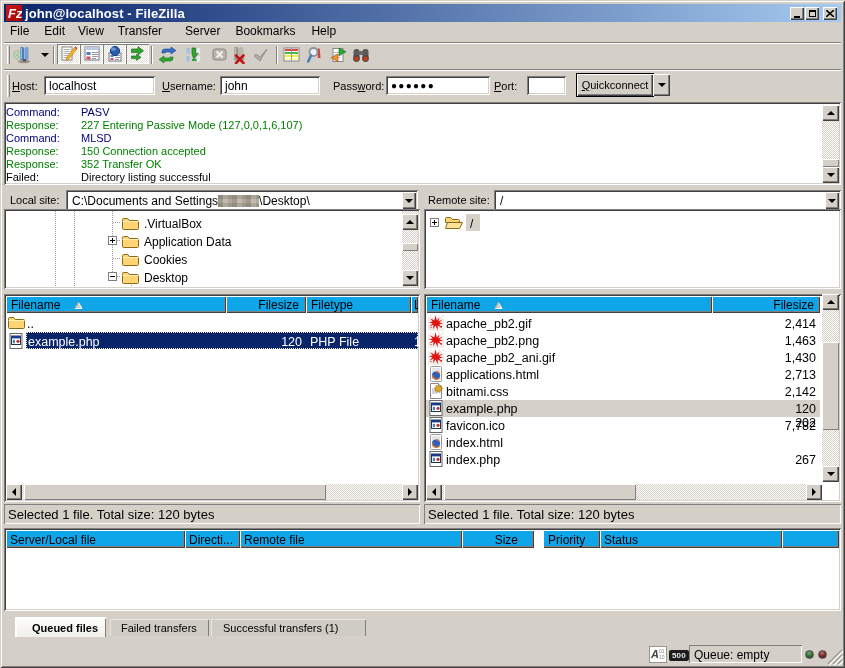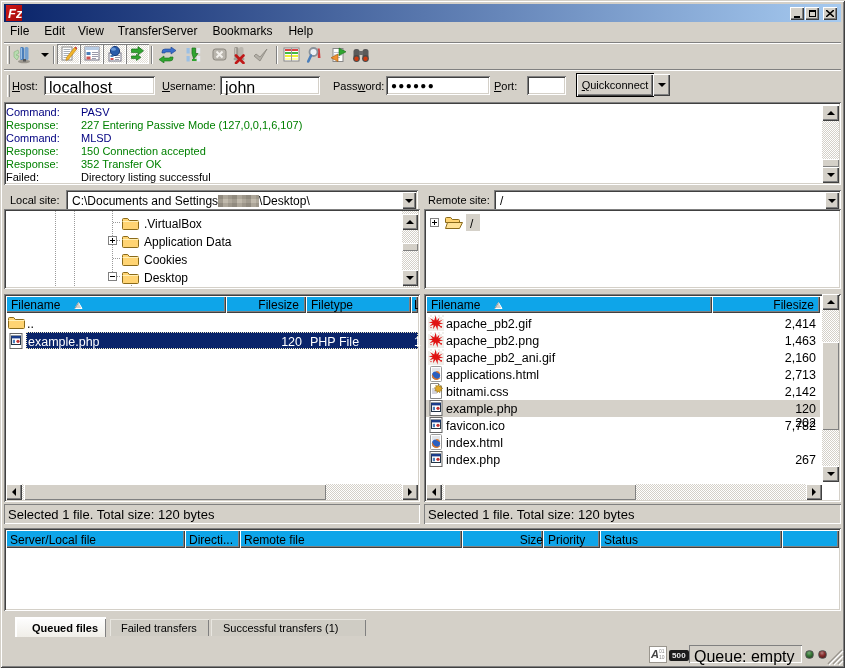--- a/index.html
+++ b/index.html
@@ -1,18 +1,18 @@
 <!DOCTYPE html>
 <html><head>
 <meta charset="utf-8">
 <style>
 *{margin:0;padding:0;box-sizing:border-box}
 html,body{width:845px;height:668px;overflow:hidden}
 body{font-family:"Liberation Sans",sans-serif;font-size:12px;color:#000}
-.f11{font-size:11px}.f115{font-size:16px}.f125{font-size:12.5px}
+.f11{font-size:11px}.f115{font-size:12px}.f125{font-size:12.5px}
 #win{position:relative;width:845px;height:668px;background:#d4d0c8;
   box-shadow:inset 1px 1px 0 #d4d0c8, inset -1px -1px 0 #404040,
              inset 2px 2px 0 #fff, inset -2px -2px 0 #808080;}
 .abs{position:absolute}
 .btn{background:#d4d0c8;box-shadow:inset 1px 1px 0 #fff, inset -1px -1px 0 #404040, inset -2px -2px 0 #808080}
 .btn1{background:#d4d0c8;box-shadow:inset 1px 1px 0 #fff, inset -1px -1px 0 #808080}
 .sunkw{background:#fff;box-shadow:inset 1px 1px 0 #808080, inset -1px -1px 0 #fff, inset 2px 2px 0 #404040, inset -2px -2px 0 #d4d0c8}
 .sunkg{box-shadow:inset 1px 1px 0 #808080, inset -1px -1px 0 #fff}
 .hdr{background:#0ea5e9;box-shadow:inset 1px 1px 0 #fff, inset -1px -1px 0 #404040, inset -2px -2px 0 #808080;overflow:hidden;white-space:nowrap}
 .etch{background:linear-gradient(#808080 50%,#fff 50%)}
@@ -33,35 +33,36 @@
 </head>
 <body>
 <div id="win">
 
 <div class="abs" style="left:4px;top:4px;width:837px;height:18px;background:linear-gradient(90deg,#0a246a,#a6caf0)"></div>
 <div class="abs" style="left:6px;top:5px;width:16px;height:16px;background:linear-gradient(135deg,#d01818,#a00808)" id="fzicon">
   <svg width="16" height="16" viewBox="0 0 16 16">
         <text x="2" y="12.5" font-family="Liberation Sans" font-size="13" font-weight="bold" font-style="italic" fill="#fff">Fz</text>
       </svg>
 </div>
+<div class="abs" style="left:25px;top:6px;color:#fff;font-weight:bold;font-size:13px;letter-spacing:.1px">john@localhost - FileZilla</div>
 
 <div class="abs btn cen" style="left:790px;top:7px;width:14px;height:13px">
       <div style="width:6px;height:2px;background:#000;margin-top:6px"></div>
     </div>
 <div class="abs btn cen" style="left:805px;top:7px;width:14px;height:13px">
       <div style="width:7px;height:7px;border:1px solid #000;border-top-width:2px"></div>
     </div>
 <div class="abs btn cen" style="left:823px;top:7px;width:14px;height:13px">
  <svg width="8" height="7" viewBox="0 0 8 7">
         <path d="M0 0l8 7M8 0l-8 7" stroke="#000" stroke-width="1.6"></path>
       </svg>
 </div>
 
 <div class="abs" style="left:10px;top:24px;height:15px" id="menu">
- <span style="margin-right:15px">File</span><span style="margin-right:13px">Edit</span><span style="margin-right:14px">View</span><span style="">Transfer</span><span style="margin-right:15px">Server</span><span style="margin-right:16px">Bookmarks</span><span>Help</span>
+ <span style="margin-right:15px">File</span><span style="margin-right:13px">Edit</span><span style="margin-right:14px">View</span><span style="margin-right:23px">Transfer</span><span style="margin-right:15px">Server</span><span style="margin-right:16px">Bookmarks</span><span>Help</span>
 </div>
 
 <div class="abs etch" style="left:4px;top:42px;width:837px;height:2px"></div>
 <div class="abs grip" style="left:7px;top:46px;width:3px;height:18px"></div>
 <div class="abs etch" style="left:4px;top:69px;width:837px;height:2px"></div>
 <div id="toolbar">
 
  <div class="abs" style="left:13px;top:46px">
   <svg width="17" height="18" viewBox="0 0 17 18">
    <path d="M1 6l4-2 1 3-3 2 3 1-2 4-3-3z" fill="#b8ddb0" stroke="#7aa870" stroke-width=".5"></path>
@@ -414,21 +415,21 @@
             <rect x="12" y="0" width="2" height="2" fill="#fff"></rect>
             <rect x="2" y="2" width="2" height="2" fill="#fff"></rect>
             <rect x="6" y="2" width="2" height="2" fill="#fff"></rect>
             <rect x="10" y="2" width="2" height="2" fill="#fff"></rect>
             <rect x="14" y="2" width="2" height="2" fill="#fff"></rect>
             <path d="M7.6 0.6L8.8 5.6 11.6 2.2 10.4 6.4 14.8 4.6 11.4 7.6 15.4 8.6 11.2 9.2 13.8 12.8 9.8 10.4 9.6 15.4 7.6 10.6 5 14.2 5.6 9.8 1.4 11.6 4.6 8.2 0.6 7.4 4.6 6.6 2 3 6.2 5.4z" fill="#e01212"></path>
             <circle cx="13.2" cy="11.8" r=".9" fill="#e01212"></circle>
             <circle cx="3" cy="12.6" r=".7" fill="#e01212"></circle>
           </svg></div>
  <div class="abs" style="left:446px;top:351px">apache_pb2_ani.gif</div>
- <div class="abs r" style="left:716px;top:351px;width:100px">2,160</div>
+ <div class="abs r" style="left:716px;top:351px;width:100px">1,430</div>
  <div class="abs" style="left:428px;top:366px"><svg width="16" height="16" viewBox="0 0 16 16">
             <rect x="2.5" y=".5" width="11" height="15" rx="1" fill="#fff" stroke="#999"></rect>
             <path d="M4 3h8M4 5h8" stroke="#c8ccd4" stroke-width="1"></path>
             <circle cx="8" cy="9.6" r="4.1" fill="#2b5fc0"></circle>
             <path d="M4.2 7.9c-.8 2.1.3 4.6 2.3 5.6 2.3 1.1 5 .2 6-2-1.5 1.2-3.5 1.5-5.1.7-1.7-.9-2.5-2.5-3.2-4.3z" fill="#e87820"></path>
             <path d="M8.2 5.7c1.5 0 2.9.8 3.5 2.1" stroke="#e87820" stroke-width="1.2" fill="none"></path>
           </svg></div>
  <div class="abs" style="left:446px;top:368px">applications.html</div>
  <div class="abs r" style="left:716px;top:368px;width:100px">2,713</div>
  <div class="abs" style="left:428px;top:383px"><svg width="16" height="16" viewBox="0 0 16 16">
@@ -497,21 +498,21 @@
       </div>
 
  <div class="abs sunkg" style="left:424px;top:504px;width:417px;height:20px;padding:3px 0 0 4px;font-size:13px">Selected 1 file. Total size: 120 bytes</div>
 </div>
 
 <div id="queue">
  <div class="abs sunkw" style="left:4px;top:528px;width:837px;height:83px"></div>
  <div class="abs hdr" style="left:6px;top:530px;width:179px;height:18px;padding:3px 0 0 4px">Server/Local file</div>
  <div class="abs hdr" style="left:185px;top:530px;width:55px;height:18px;padding:3px 0 0 4px">Directi...</div>
  <div class="abs hdr" style="left:240px;top:530px;width:222px;height:18px;padding:3px 0 0 4px">Remote file</div>
- <div class="abs hdr r" style="left:462px;top:530px;width:81px;height:18px;padding:3px 0 0 0">Size</div>
+ <div class="abs hdr r" style="left:462px;top:530px;width:72px;height:18px;padding:3px 16px 0 0">Size</div>
  <div class="abs hdr" style="left:543px;top:530px;width:57px;height:18px;padding:3px 0 0 5px">Priority</div>
  <div class="abs hdr" style="left:600px;top:530px;width:182px;height:18px;padding:3px 0 0 4px">Status</div>
  <div class="abs hdr" style="left:782px;top:530px;width:57px;height:18px"></div>
 
  <div class="abs" style="left:15px;top:617px;width:91px;height:20px;background:linear-gradient(#fefefe,#f0eee8);box-shadow:inset 1px 1px 0 #fff, inset -1px 0 0 #808080;border-top:1px solid #fff;border-left:1px solid #fff;font-weight:bold;padding:4px 0 0 16px;font-size:11px;white-space:nowrap">Queued files</div>
  <div class="abs" style="left:110px;top:619px;width:99px;height:17px;background:#cfccc4;box-shadow:inset 1px 1px 0 #e8e6e0, inset -1px 0 0 #808080;padding:3px 0 0 11px;font-size:11px;white-space:nowrap">Failed transfers</div>
  <div class="abs" style="left:211px;top:619px;width:155px;height:17px;background:#cfccc4;box-shadow:inset 1px 1px 0 #e8e6e0, inset -1px 0 0 #808080;padding:3px 0 0 12px;font-size:11px;white-space:nowrap">Successful transfers (1)</div>
 </div>
 
 <div id="statusbar">

